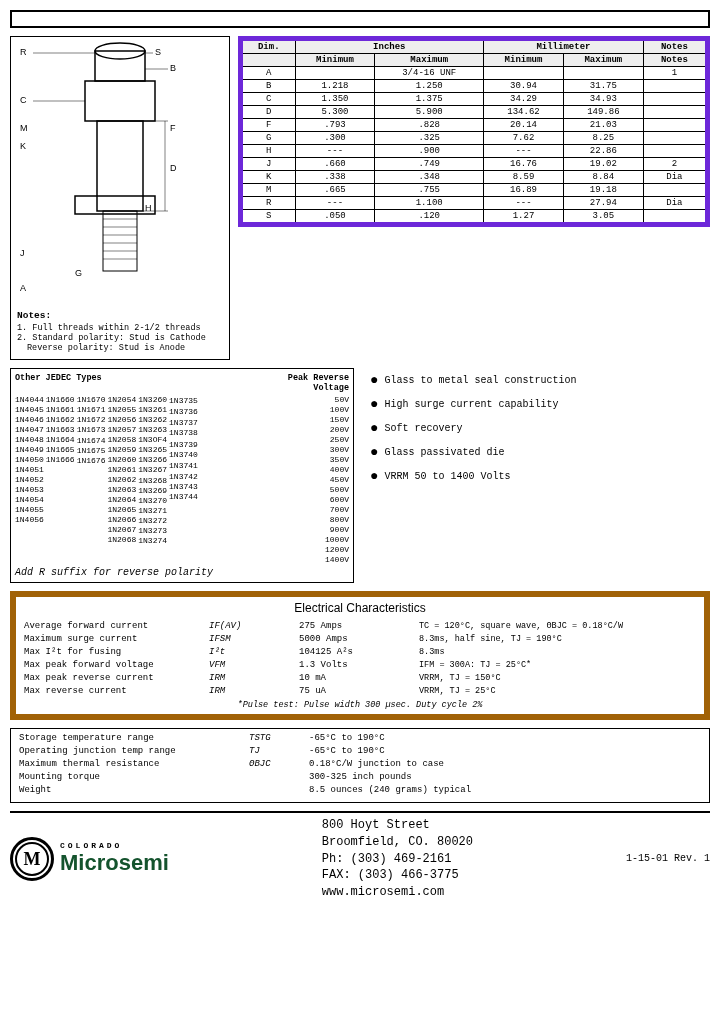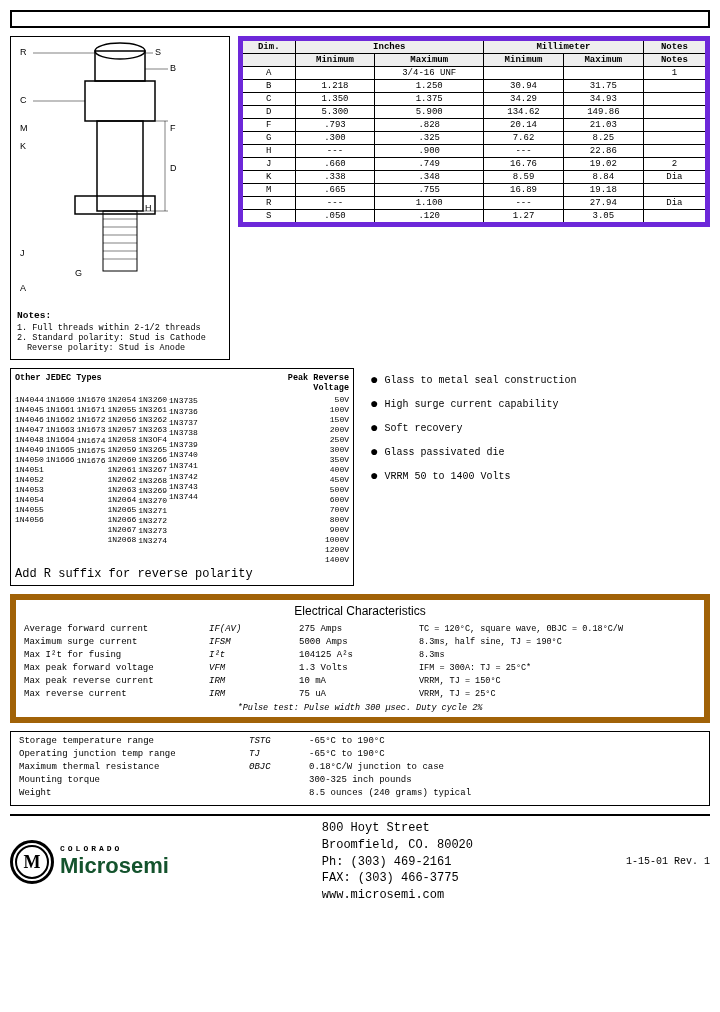--- a/index.html
+++ b/index.html
@@ -121,22 +121,23 @@
     }
     .jedec-col span {
       white-space: nowrap;
       font-size: 8px;
     }
     .peak-col {
       text-align: right;
       margin-left: auto;
     }
     .jedec-footer {
-      font-size: 12px;
+      font-size: 10px;
       margin-top: 3px;
+      font-style: italic;
     }
     .features-area {
       flex: 1;
       padding: 4px 8px;
       font-size: 10px;
     }
     .feature-item {
       display: flex;
       align-items: center;
       margin-bottom: 8px;

